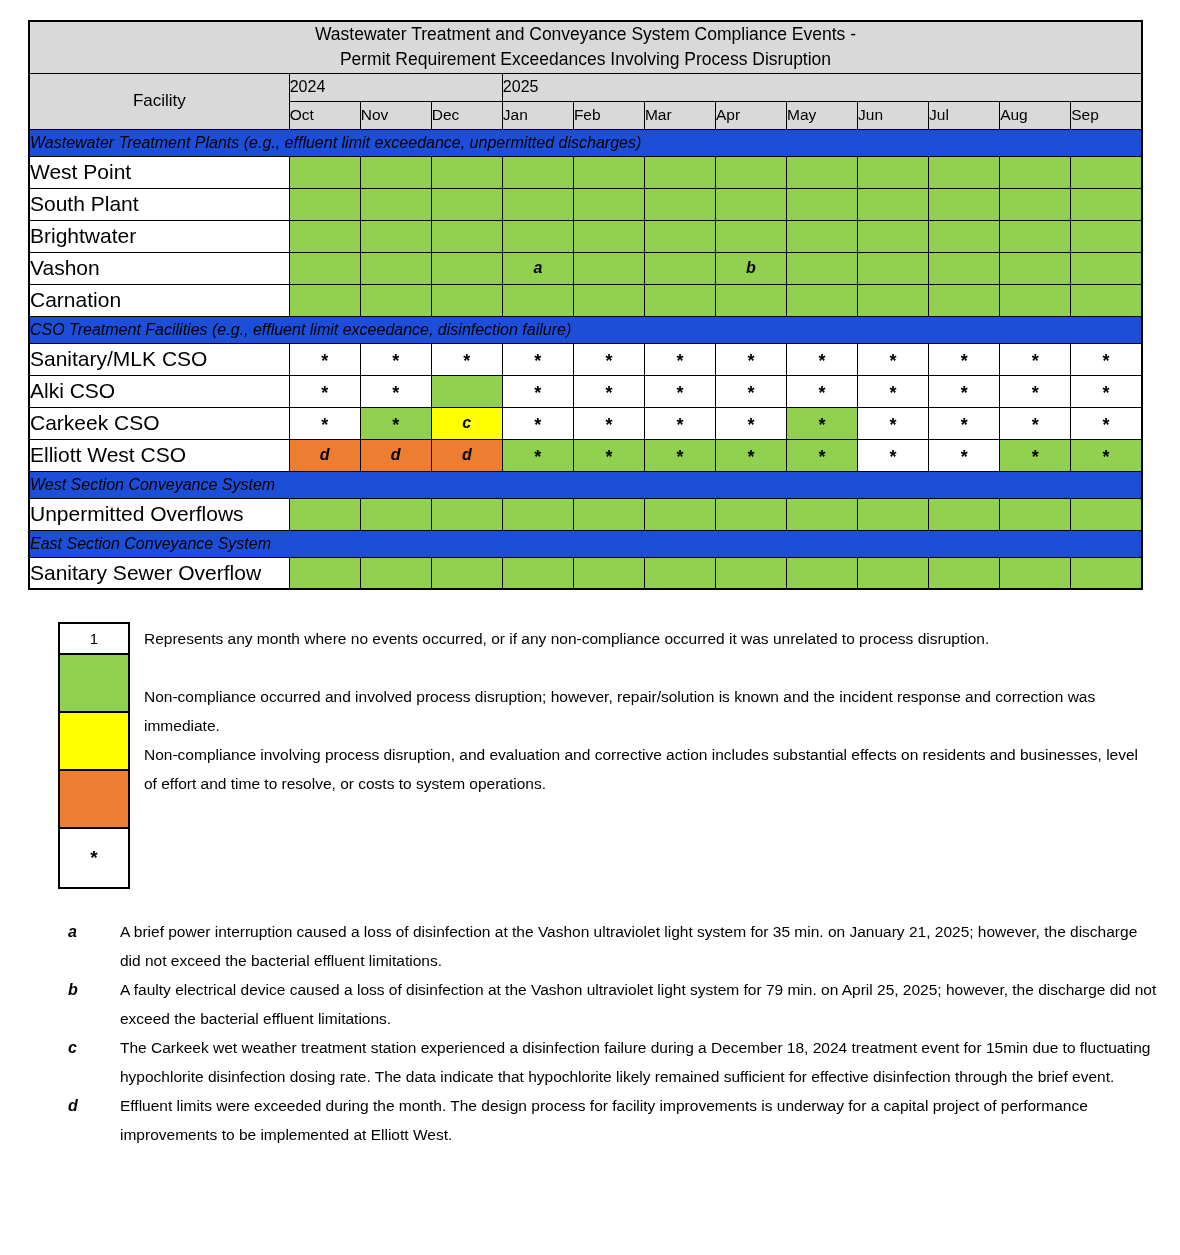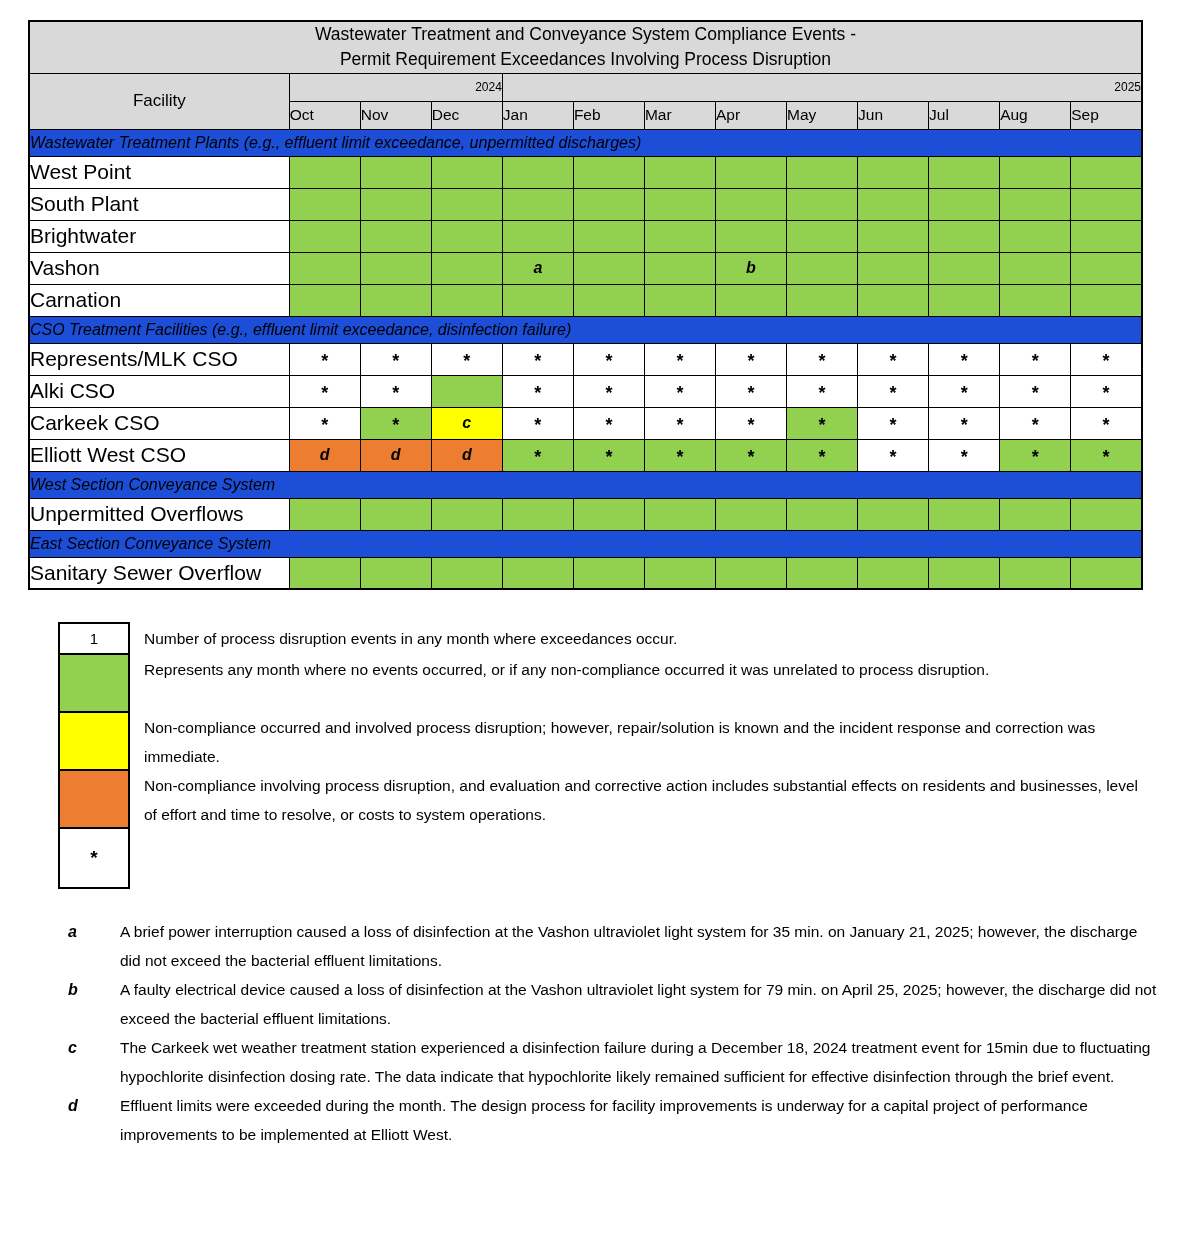--- a/index.html
+++ b/index.html
@@ -47,23 +47,23 @@
   .facility-head {
     background: #d9d9d9;
     font-size: 17px;
     font-weight: bold;
     text-align: center;
     vertical-align: middle;
     border-right: 2px solid #000;
   }
   .year-head {
     background: #d9d9d9;
-    font-size: 12px;
-    font-weight: bold;
-    text-align: right;
+    font-size: 16px;
+    font-weight: bold;
+    text-align: left;
     height: 28px;
   }
   .year-2024 { border-right: 2px solid #000; }
   .month-head {
     background: #d9d9d9;
     font-size: 15.5px;
     font-weight: bold;
     height: 28px;
   }
   .section-row td {
@@ -295,21 +295,21 @@
           <td class="cell bg-green"></td>
           <td class="cell bg-green"></td>
           <td class="cell bg-green"></td>
           <td class="cell bg-green"></td>
           <td class="cell bg-green"></td>
         </tr>
         <tr class="section-row">
           <td colspan="13">CSO Treatment Facilities (e.g., effluent limit exceedance, disinfection failure)</td>
         </tr>
         <tr>
-          <td class="facility-name">Represents/MLK CSO</td>
+          <td class="facility-name">Sanitary/MLK CSO</td>
           <td class="cell bg-white"><span class="mark-star">*</span></td>
           <td class="cell bg-white"><span class="mark-star">*</span></td>
           <td class="cell bg-white year-2024"><span class="mark-star">*</span></td>
           <td class="cell bg-white"><span class="mark-star">*</span></td>
           <td class="cell bg-white"><span class="mark-star">*</span></td>
           <td class="cell bg-white"><span class="mark-star">*</span></td>
           <td class="cell bg-white"><span class="mark-star">*</span></td>
           <td class="cell bg-white"><span class="mark-star">*</span></td>
           <td class="cell bg-white"><span class="mark-star">*</span></td>
           <td class="cell bg-white"><span class="mark-star">*</span></td>
@@ -407,21 +407,20 @@
           <span>1</span>
         </div>
         <div class="swatch sw-green"></div>
         <div class="swatch sw-yellow"></div>
         <div class="swatch sw-orange"></div>
         <div class="swatch sw-star">
           <span>*</span>
         </div>
       </div>
     <div class="legend-texts" id="legend-texts">
-        <div class="legend-text lt-1">Number of process disruption events in any month where exceedances occur.</div>
         <div class="legend-text lt-2">Represents any month where no events occurred, or if any non-compliance occurred it was unrelated to process disruption.</div>
         <div class="legend-text lt-2">Non-compliance occurred and involved process disruption; however, repair/solution is known and the incident response and correction was immediate.</div>
         <div class="legend-text lt-2">Non-compliance involving process disruption, and evaluation and corrective action includes substantial effects on residents and businesses, level of effort and time to resolve, or costs to system operations.</div>
       </div>
   </div>
 
   <div class="footnotes" id="footnotes">
       <div class="footnote">
         <div class="fn-marker">a</div>
         <div class="fn-text">A brief power interruption caused a loss of disinfection at the Vashon ultraviolet light system for 35 min. on January 21, 2025; however, the discharge did not exceed the bacterial effluent limitations.</div>

